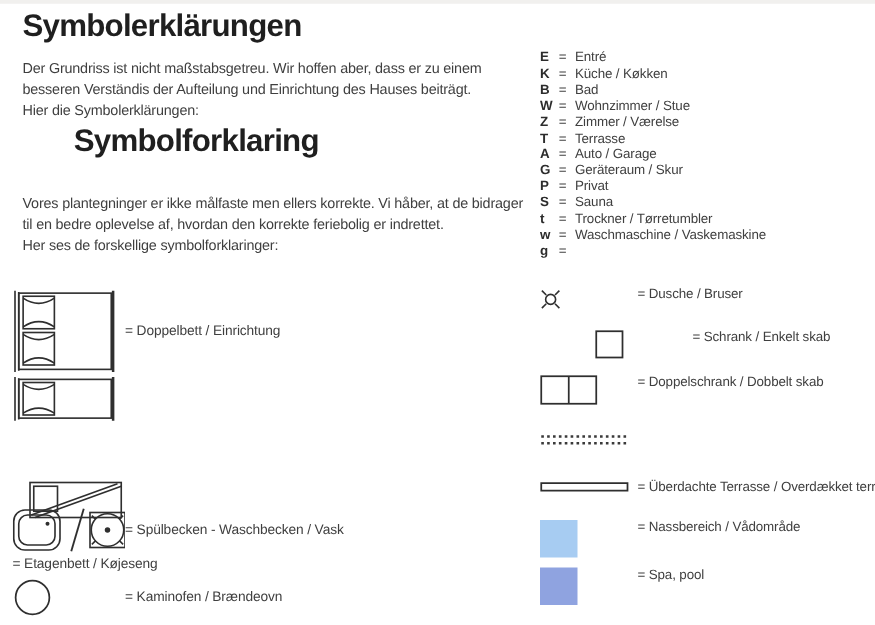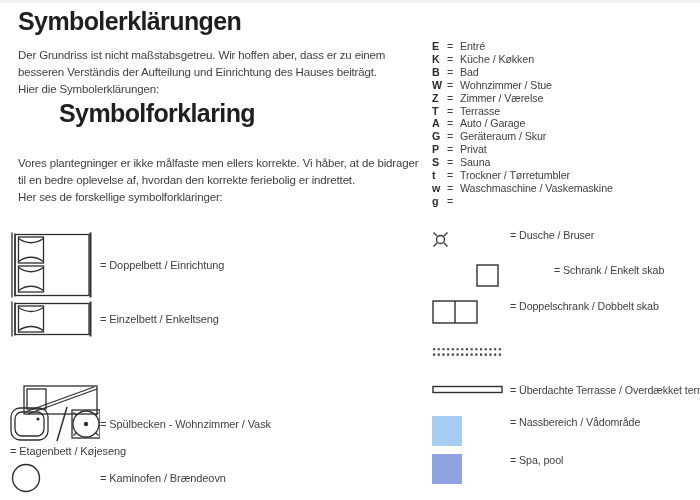--- a/index.html
+++ b/index.html
@@ -66,21 +66,20 @@
     <svg width="84" height="36" viewBox="0 0 84 36" fill="none" stroke="#2f2f2f" stroke-width="1.3">
       <line x1="2" y1="0.5" x2="2" y2="35.5"></line>
       <line x1="5" y1="1.5" x2="5" y2="34.5"></line>
       <rect x="5" y="2.5" width="74" height="31"></rect>
       <line x1="80.5" y1="0.5" x2="80.5" y2="35.5" stroke-width="2"></line>
       <rect x="8.5" y="5" width="25" height="26"></rect>
       <path d="M8.5,6.5 Q21,14.5 33.5,6.5"></path>
       <path d="M8.5,29.5 Q21,21.5 33.5,29.5"></path>
     </svg>
   </div>
-  <span class="legend-label">= Einzelbett / Enkeltseng</span>
 </div>
 
 <div class="lrow" style="top:352px; height:36px;flex-direction:column;">
   <div class="icon-cell">
     <svg width="76" height="34" viewBox="0 0 76 34" fill="none" stroke="#2f2f2f" stroke-width="1.3">
       <rect x="1" y="3" width="73" height="28"></rect>
       <rect x="4" y="6" width="19" height="20"></rect>
       <line x1="2" y1="29" x2="71" y2="4"></line>
       <line x1="5" y1="31" x2="74" y2="6"></line>
     </svg>
@@ -97,21 +96,21 @@
       <line x1="47" y1="36" x2="57" y2="2" stroke-width="1.5"></line>
       <rect x="62" y="5" width="28" height="28"></rect>
       <circle cx="76" cy="19" r="13"></circle>
       <line x1="63.5" y1="7.5" x2="66.5" y2="10.5"></line>
       <line x1="88.5" y1="7.5" x2="85.5" y2="10.5"></line>
       <line x1="63.5" y1="30.5" x2="66.5" y2="27.5"></line>
       <line x1="88.5" y1="30.5" x2="85.5" y2="27.5"></line>
       <circle cx="76" cy="19" r="2.2" fill="#2f2f2f" stroke="none"></circle>
     </svg>
   </div>
-  <span class="legend-label">= Spülbecken - Wohnzimmer / Vask</span>
+  <span class="legend-label">= Spülbecken - Waschbecken / Vask</span>
 </div>
 
 <div class="lrow" style="top:458px; height:34px;">
   <div class="icon-cell">
     <svg width="90" height="32" viewBox="0 0 90 32" fill="none" stroke="#2f2f2f" stroke-width="1.4">
       <circle cx="16" cy="16" r="13.5"></circle>
     </svg>
   </div>
   <span class="legend-label">= Kaminofen / Brændeovn</span>
 </div>

